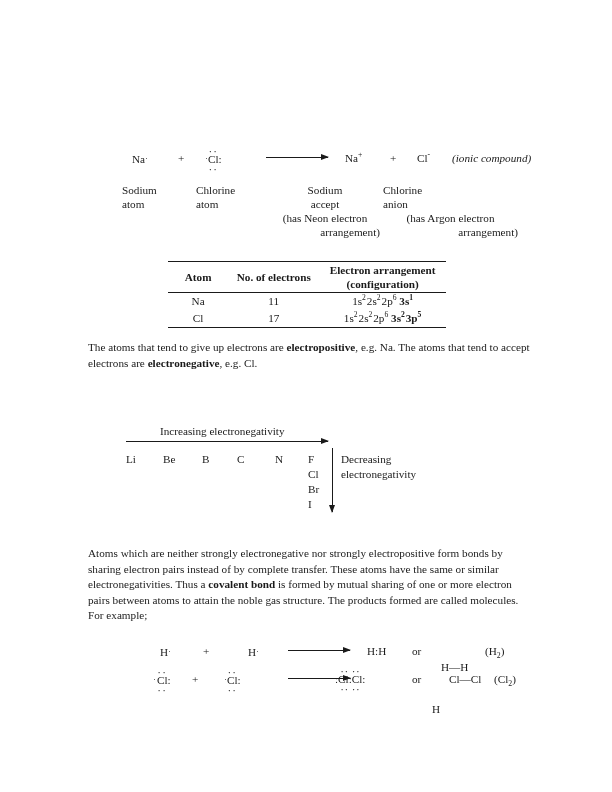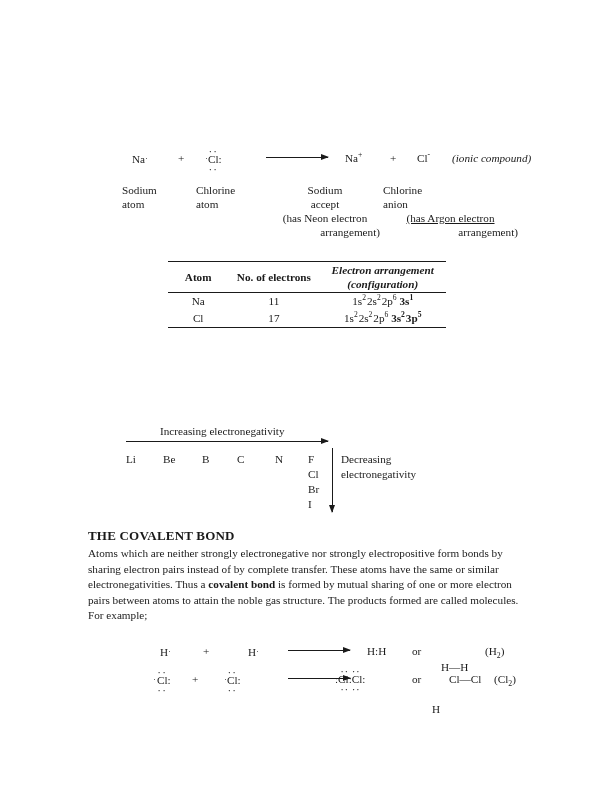--- a/index.html
+++ b/index.html
@@ -173,37 +173,37 @@
     <div class="cell ctr" style="left:266px; top:183px; width:118px;">
       <div>Sodium</div>
       <div>accept</div>
       <div>(has Neon electron</div>
       <div style="text-align:right; padding-right:4px;">arrangement)</div>
     </div>
 
     <div class="cell" style="left:383px; top:183px; width:135px;">
       <div>Chlorine</div>
       <div>anion</div>
-      <div style="text-align:center;text-decoration:underline;">(has Argon electron</div>
+      <div style="text-align:center;">(has Argon electron</div>
       <div style="text-align:right;">arrangement)</div>
     </div>
   </div>
 
   <div style="position:absolute; left:168px; top:261px; width:278px;">
 
     <div class="rule-top" style="left:0; top:0; width:278px;"></div>
     <div class="rule-mid" style="left:0; top:31px; width:278px;"></div>
     <div class="rule-bot" style="left:0; top:66px; width:278px;"></div>
 
     <table class="ctable" style="left:0; top:1px; width:278px;">
       <thead>
         <tr>
           <th style="width:56px;">Atom</th>
           <th style="width:92px;">No. of electrons</th>
-          <th style="width:130px;font-style:italic;">
+          <th style="width:130px;">
             <div>Electron arrangement</div>
             <div>(configuration)</div>
           </th>
         </tr>
       </thead>
       <tbody>
         <tr style="height:17px;">
           <td>Na</td>
           <td>11</td>
           <td>
@@ -216,20 +216,23 @@
           <td>17</td>
           <td>
             <span>1s<sup>2</sup> 2s<sup>2</sup> 2p<sup>6</sup></span>
             <span class="bold">3s<sup>2</sup> 3p<sup>5</sup></span>
           </td>
         </tr>
       </tbody>
     </table>
   </div>
 
+  <div class="para" style="left:88px; top:340px; width:444px;">
+    <span>The atoms that tend to give up electrons are </span><span class="bold">electropositive</span><span>, e.g. Na. The atoms that tend to accept electrons are </span><span class="bold">electronegative</span><span>, e.g. Cl.</span>
+  </div>
 
 
   <div>
 
     <div class="cell" style="left:160px; top:424px;">
       <span>Increasing electronegativity</span>
     </div>
 
     <div class="arrow-h" style="left:126px; top:441px; width:202px;"></div>
 
@@ -257,23 +260,20 @@
     </div>
 
     <div class="arrow-v" style="left:332px; top:448px; height:64px;"></div>
 
     <div class="cell" style="left:341px; top:452px; line-height:15px;">
       <div>Decreasing</div>
       <div>electronegativity</div>
     </div>
   </div>
 
-  <div class="heading" style="left:88px; top:528px;">
-    <span>THE COVALENT BOND</span>
-  </div>
 
   <div class="para" style="left:88px; top:546px; width:444px;">
     <span>Atoms which are neither strongly electronegative nor strongly electropositive form bonds by sharing electron pairs instead of by complete transfer. These atoms have the same or similar electronegativities. Thus a </span><span class="bold">covalent bond</span><span> is formed by mutual sharing of one or more electron pairs between atoms to attain the noble gas structure. The products formed are called molecules. For example;</span>
   </div>
 
   <div>
 
     <div class="cell" style="left:160px; top:644px;">
       <span>H</span><span style="font-size:9px; vertical-align:2px;">·</span>
     </div>

